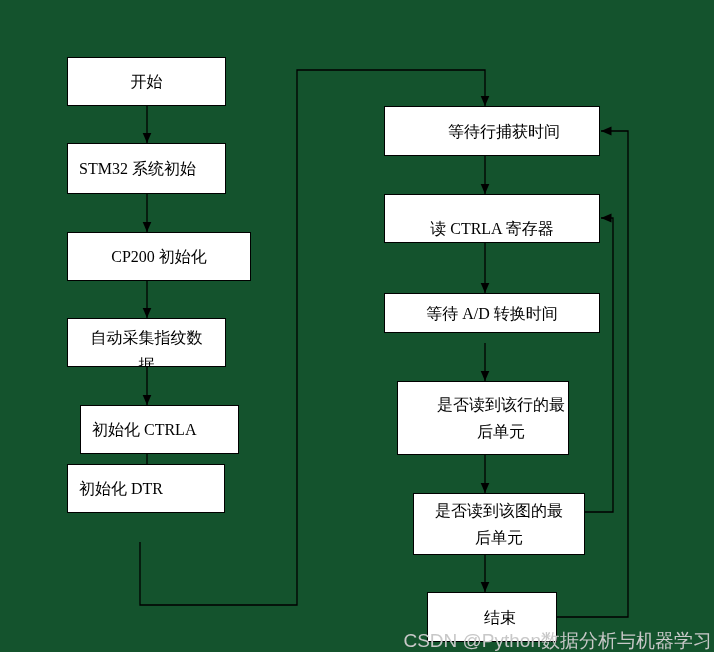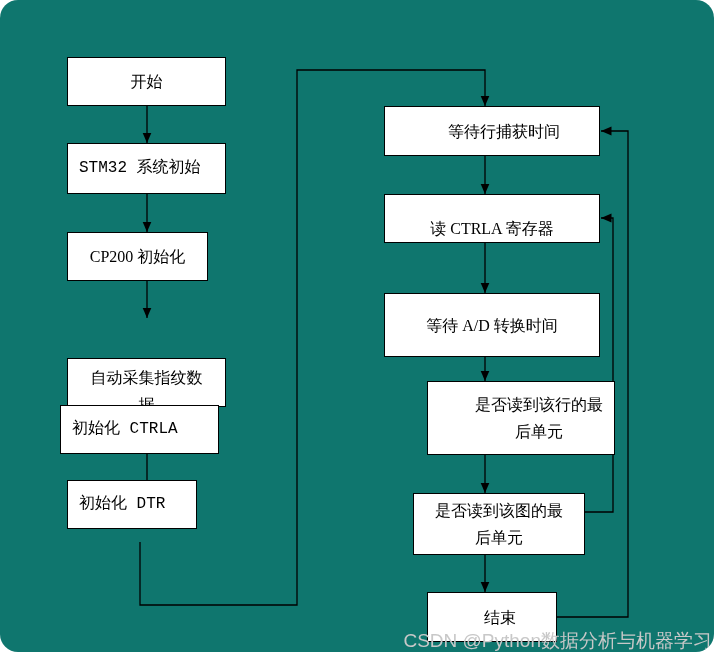--- a/index.html
+++ b/index.html
@@ -4,25 +4,24 @@
 <style>
   html, body {
     margin: 0;
     padding: 0;
     background: #ffffff;
   }
   #canvas {
     position: relative;
     width: 714px;
     height: 652px;
-    background: #0f766e;
+    background: #14532d;
     overflow: hidden;
     font-family: "Liberation Serif", "DejaVu Serif", serif;
     color: #000000;
-    border-radius: 18px;
   }
   #edges {
     position: absolute;
     left: 0;
     top: 0;
     width: 714px;
     height: 652px;
   }
   .node {
     position: absolute;
@@ -34,43 +33,42 @@
     display: flex;
     align-items: center;
     justify-content: center;
     text-align: center;
     overflow: hidden;
   }
   .node.align-left {
     justify-content: flex-start;
     padding-left: 11px;
     text-align: left;
-    font-family: Liberation Mono, monospace;
   }
   .node.two-line {
     flex-direction: column;
     justify-content: center;
   }
   .node.clip-two-line {
     display: block;
     text-align: center;
     padding-top: 5px;
   }
   
   .n-l1 { left: 67px; top: 57px;  width: 159px; height: 49px; }
   .n-l2 { left: 67px; top: 143px; width: 159px; height: 51px; }
-  .n-l3 { left: 67px; top: 232px; width: 141px; height: 49px; }
-  .n-l4 { left: 67px; top: 318px; width: 159px; height: 49px; margin-top: 40px; }
-  .n-l5 { left: 60px; top: 405px; width: 159px; height: 49px; }
-  .n-l6 { left: 67px; top: 480px; width: 130px; height: 49px; }
+  .n-l3 { left: 67px; top: 232px; width: 184px; height: 49px; }
+  .n-l4 { left: 67px; top: 318px; width: 159px; height: 49px; }
+  .n-l5 { left: 80px; top: 405px; width: 159px; height: 49px; }
+  .n-l6 { left: 67px; top: 464px; width: 158px; height: 49px; }
   
   .n-r1 { left: 384px; top: 106px; width: 216px; height: 50px; padding-left: 24px; }
   .n-r2 { left: 384px; top: 194px; width: 216px; height: 49px; align-items: flex-end; }
-  .n-r3 { left: 384px; top: 293px; width: 216px; height: 64px; }
-  .n-r4 { left: 427px; top: 381px; width: 188px; height: 74px; padding-left: 36px; }
+  .n-r3 { left: 384px; top: 293px; width: 216px; height: 40px; }
+  .n-r4 { left: 397px; top: 381px; width: 172px; height: 74px; padding-left: 36px; }
   .n-r5 { left: 413px; top: 493px; width: 172px; height: 62px; font-family: Liberation Serif, serif; }
   .n-r6 { left: 427px; top: 592px; width: 130px; height: 50px; padding-left: 16px; }
   .watermark {
     position: absolute;
     right: 2px;
     top: 628px;
     font-family: "Liberation Sans", "DejaVu Sans", sans-serif;
     font-size: 19px;
     color: #c8c8c8;
     white-space: nowrap;

